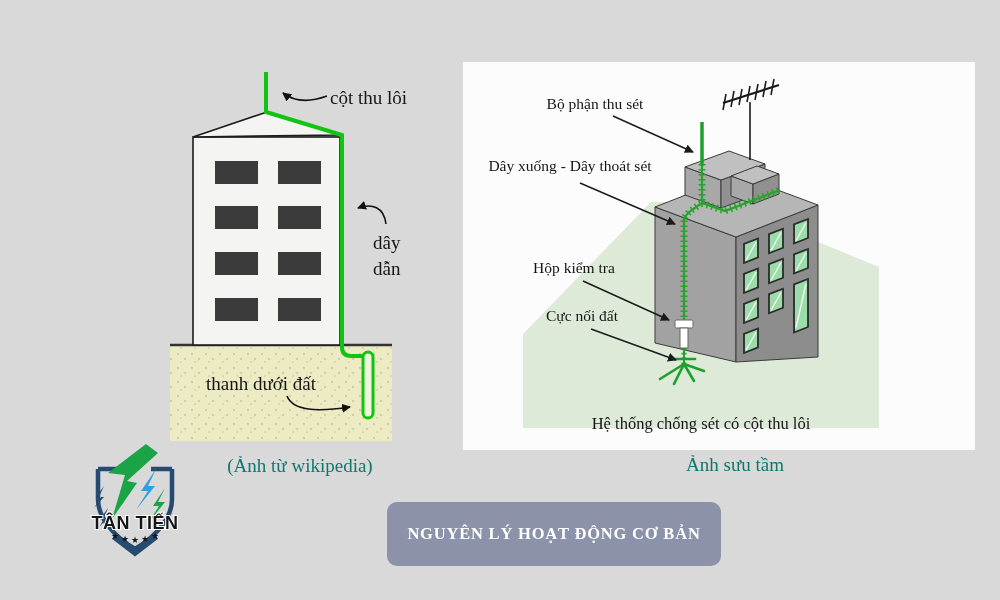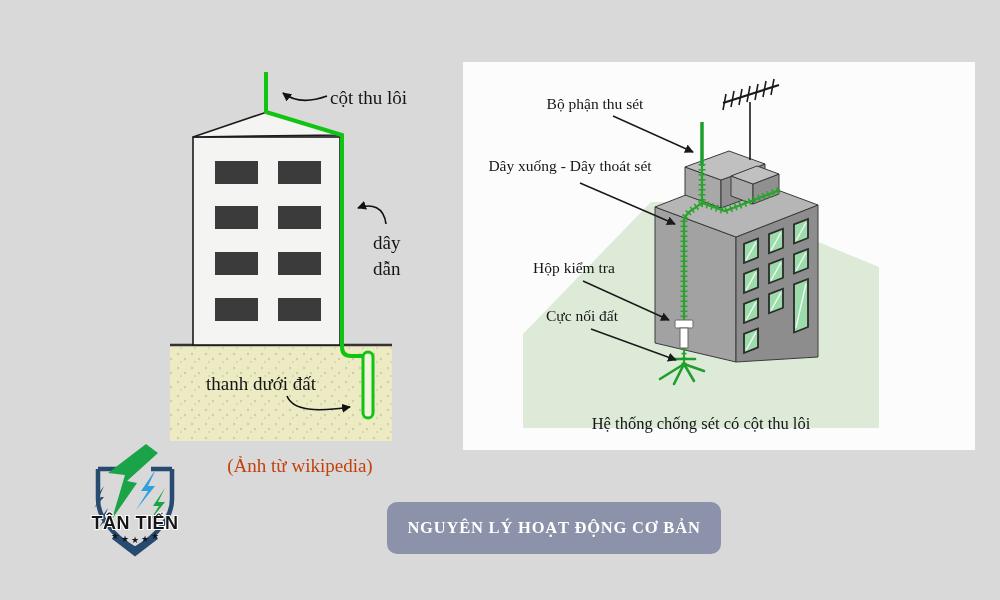--- a/index.html
+++ b/index.html
@@ -1,23 +1,23 @@
 <!DOCTYPE html>
 <html><head>
 <meta charset="utf-8">
 <style>
   html,body{margin:0;padding:0;}
   body{width:1000px;height:600px;background:#d9d9d9;font-family:"Liberation Serif",serif;}
   .stage{position:relative;width:1000px;height:600px;overflow:hidden;background:#d9d9d9;margin-left:35px;}
   .abs{position:absolute;}
-  .caption{font-family:"Liberation Serif",serif;color:#c2410c;text-align:center;}
+  .caption{font-family:"Liberation Serif",serif;color:#0f766e;text-align:center;}
   .left-caption{left:150px;top:455px;width:230px;font-size:19px;}
   .right-credit{left:600px;top:454px;width:200px;font-size:19px;}
   .right-panel{left:428px;top:62px;width:512px;height:388px;background:#fcfcfc;}
-  .banner{left:352px;top:502px;width:334px;height:52px;background:#8b92a9;border-radius:10px;
+  .banner{left:352px;top:502px;width:334px;height:64px;background:#8b92a9;border-radius:10px;
           display:flex;flex-direction:column;align-items:center;justify-content:center;
           color:#ffffff;font-weight:bold;font-size:16.5px;letter-spacing:.8px;line-height:1.45;
           font-family:"Liberation Serif",serif;text-align:center;}
   svg text{font-family:"Liberation Serif",serif;fill:#151515;}
   .logo-brand{font-family:"Liberation Sans",sans-serif;font-weight:bold;letter-spacing:.5px;
               paint-order:stroke;stroke:#ffffff;stroke-width:2px;}
 </style>
 </head>
 <body>
 
@@ -167,20 +167,21 @@
       <text x="111" y="211" font-size="15.5" text-anchor="middle">Hộp kiểm tra</text>
       <line x1="120" y1="219" x2="206" y2="258" stroke="#1a1a1a" stroke-width="1.4" marker-end="url(#mR)"></line>
 
       <text x="119" y="259" font-size="15.5" text-anchor="middle">Cực nối đất</text>
       <line x1="128" y1="267" x2="213" y2="298" stroke="#1a1a1a" stroke-width="1.4" marker-end="url(#mR)"></line>
 
       <text x="238" y="367" font-size="16.5" text-anchor="middle">Hệ thống chống sét có cột thu lôi</text>
     </svg>
   </div>
 
+  <div class="abs caption right-credit">Ảnh sưu tầm</div>
 
   <svg class="abs" style="left:50px;top:442px;" width="100" height="120" viewBox="0 0 100 120">
     <path d="M13,27 h21 M66,27 h21 M13,27 v30 c0,18 14,36 37,50 c23,-14 37,-32 37,-50 v-30" fill="none" stroke-width="4.5" stroke="#274a70"></path>
     <path d="M29,94 L50,110 L71,94" fill="none" stroke-width="7" stroke="#274a70"></path>
     <path d="M61,2 L23,31 L40,33 L27,77 L52,41 L42,39 L73,11 Z" fill="#1ba447"></path>
     <path d="M19,44 l-8,11 5,0 -7,11 10,-11 -5,0 Z" fill="#274a70"></path>
     <path d="M23,66 l-7,10 4,0 -6,9 9,-9 -4,0 Z" fill="#274a70"></path>
     <path d="M71,27 L56,49 L63,49 L51,68 L70,44 L63,44 Z" fill="#2ea0e0"></path>
     <path d="M80,46 L68,64 L74,64 L64,80 L80,60 L73,60 Z" fill="#1ba447"></path>
     <text x="50" y="87" text-anchor="middle" font-size="18" class="logo-brand" fill="#1ba447">TÂN TIẾN</text>

